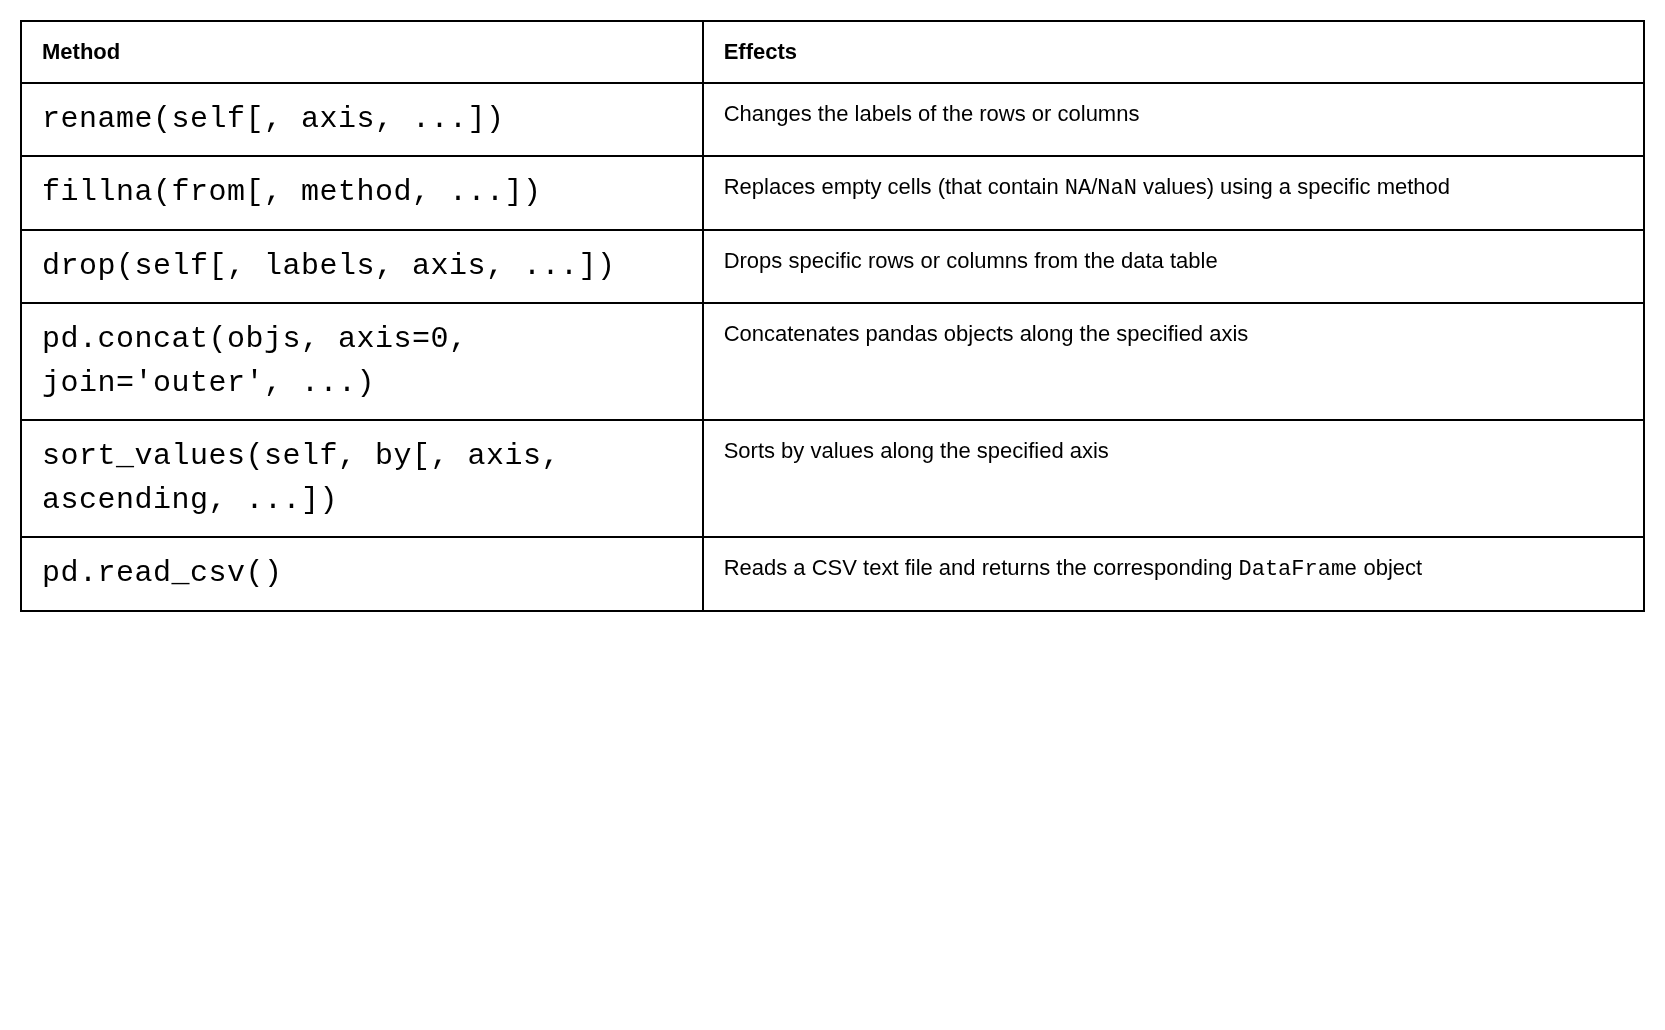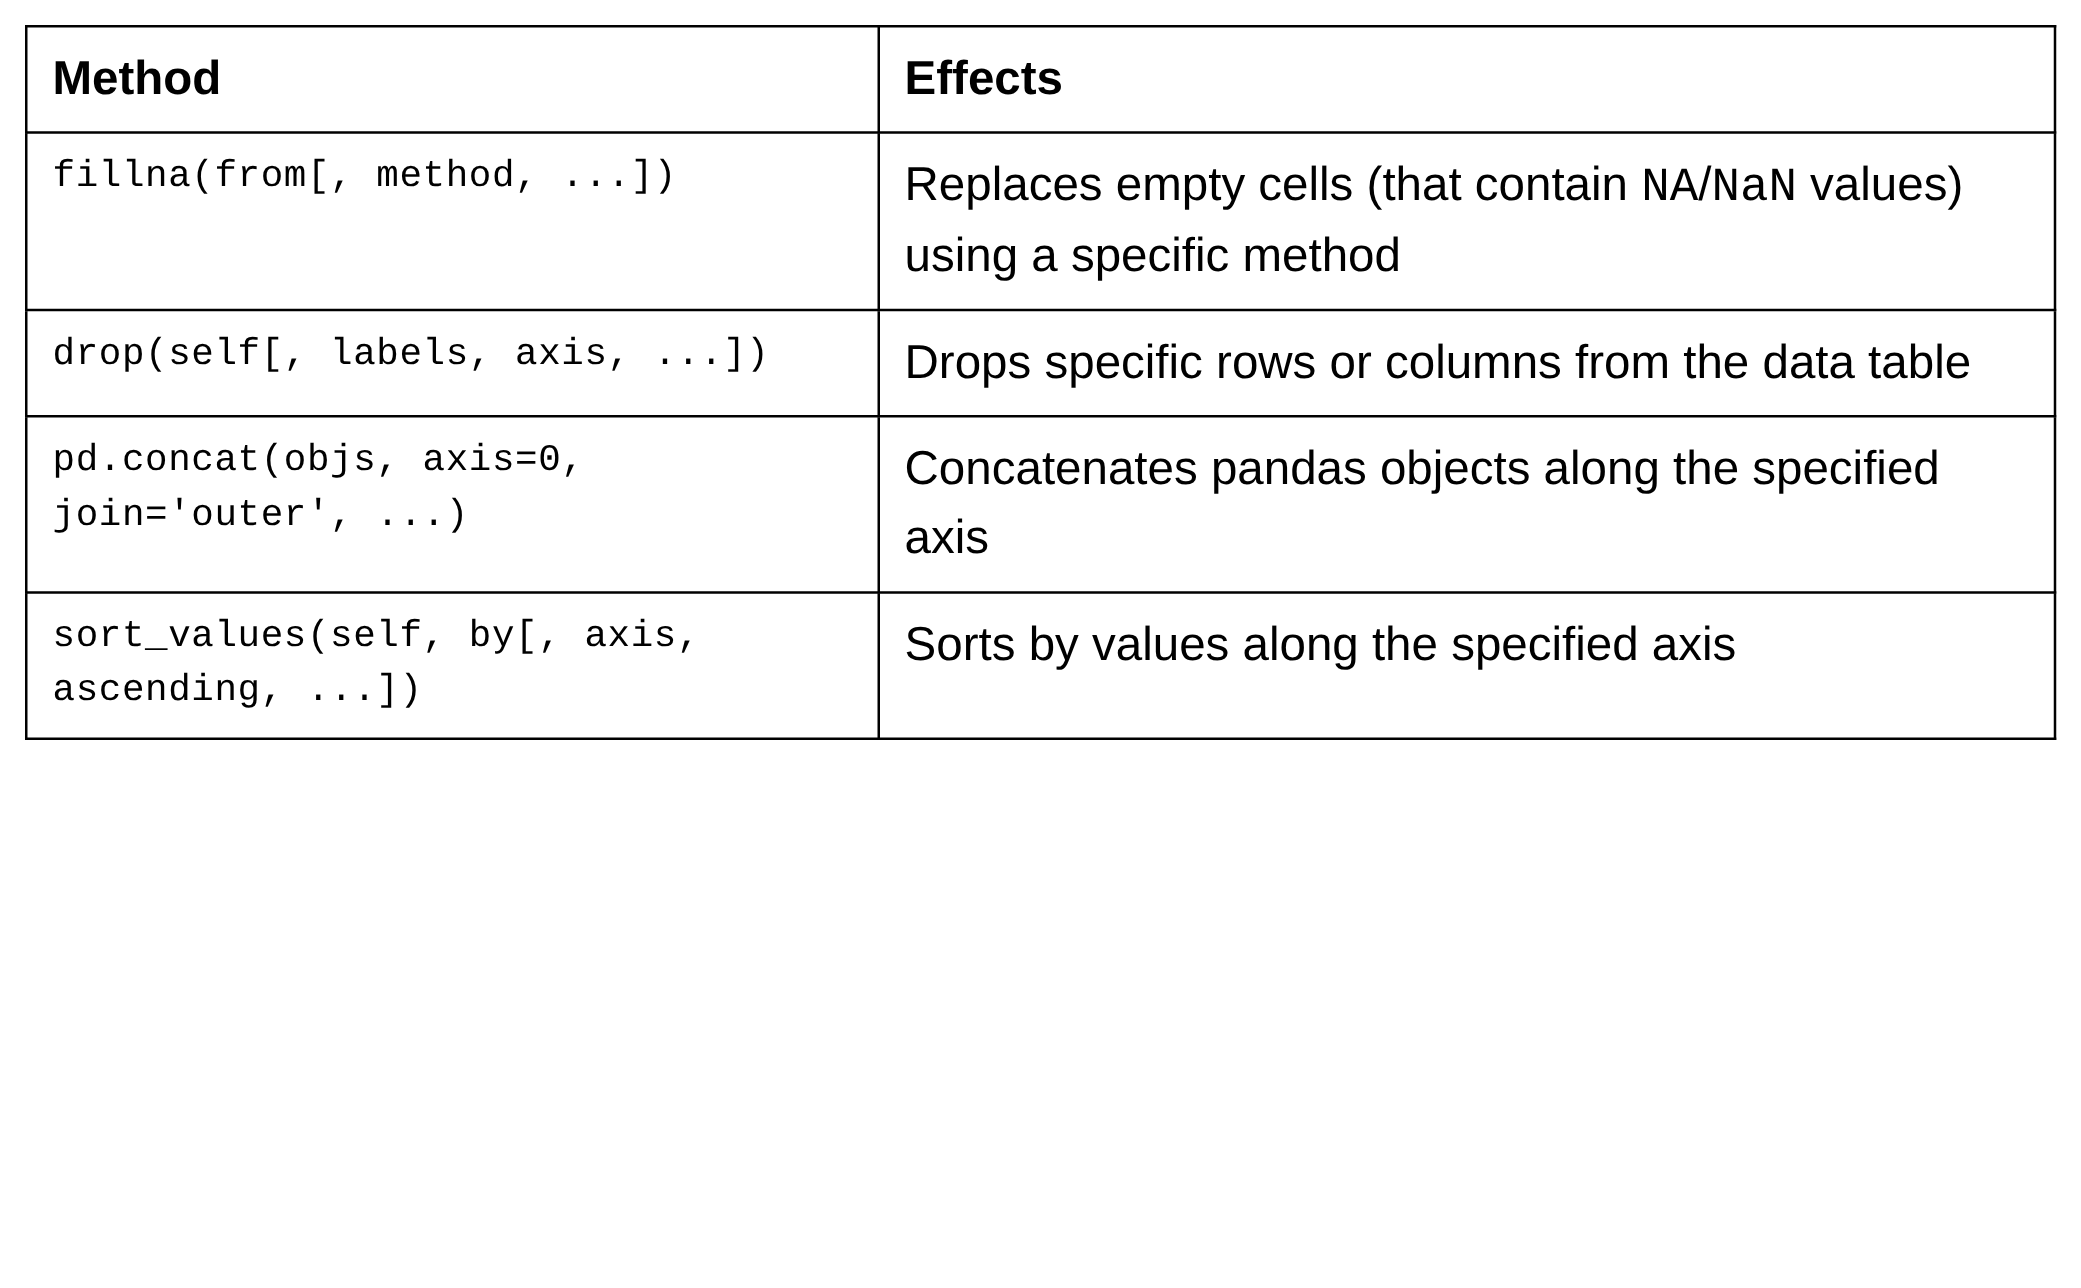--- a/index.html
+++ b/index.html
@@ -20,21 +20,21 @@
     table {
       width: 100%;
       border-collapse: collapse;
       border: 2px solid #000000;
     }
     th, td {
       border: 2px solid #000000;
       padding: 14px 20px;
       text-align: left;
       vertical-align: top;
-      font-size: 38px;
+      font-size: 22px;
       line-height: 1.45;
     }
     th {
       font-weight: 700;
       font-family: 'Segoe UI', Tahoma, Geneva, Verdana, sans-serif;
     }
     th:first-child {
       width: 42%;
     }
     th:last-child {
@@ -58,30 +58,38 @@
 <div class="table-container">
   <table>
     <thead>
       <tr>
         <th>Method</th>
         <th>Effects</th>
       </tr>
     </thead>
     <tbody>
       <tr>
+        <td class="method-cell">rename(self[, axis, ...])</td>
+        <td class="effect-cell">Changes the labels of the rows or columns</td>
+      </tr>
+      <tr>
         <td class="method-cell">fillna(from[, method, ...])</td>
         <td class="effect-cell"><span>Replaces empty cells (that contain </span><span class="code-inline">NA</span><span>/</span><span class="code-inline">NaN</span><span> values) using a specific method</span></td>
       </tr>
       <tr>
         <td class="method-cell">drop(self[, labels, axis, ...])</td>
         <td class="effect-cell">Drops specific rows or columns from the data table</td>
       </tr>
       <tr>
         <td class="method-cell">pd.concat(objs, axis=0, join='outer', ...)</td>
         <td class="effect-cell">Concatenates pandas objects along the specified axis</td>
       </tr>
       <tr>
         <td class="method-cell">sort_values(self, by[, axis, ascending, ...])</td>
         <td class="effect-cell">Sorts by values along the specified axis</td>
       </tr>
+      <tr>
+        <td class="method-cell">pd.read_csv()</td>
+        <td class="effect-cell"><span>Reads a CSV text file and returns the corresponding </span><span class="code-inline">DataFrame</span><span> object</span></td>
+      </tr>
     </tbody>
   </table>
 </div>
 
 </body></html>

